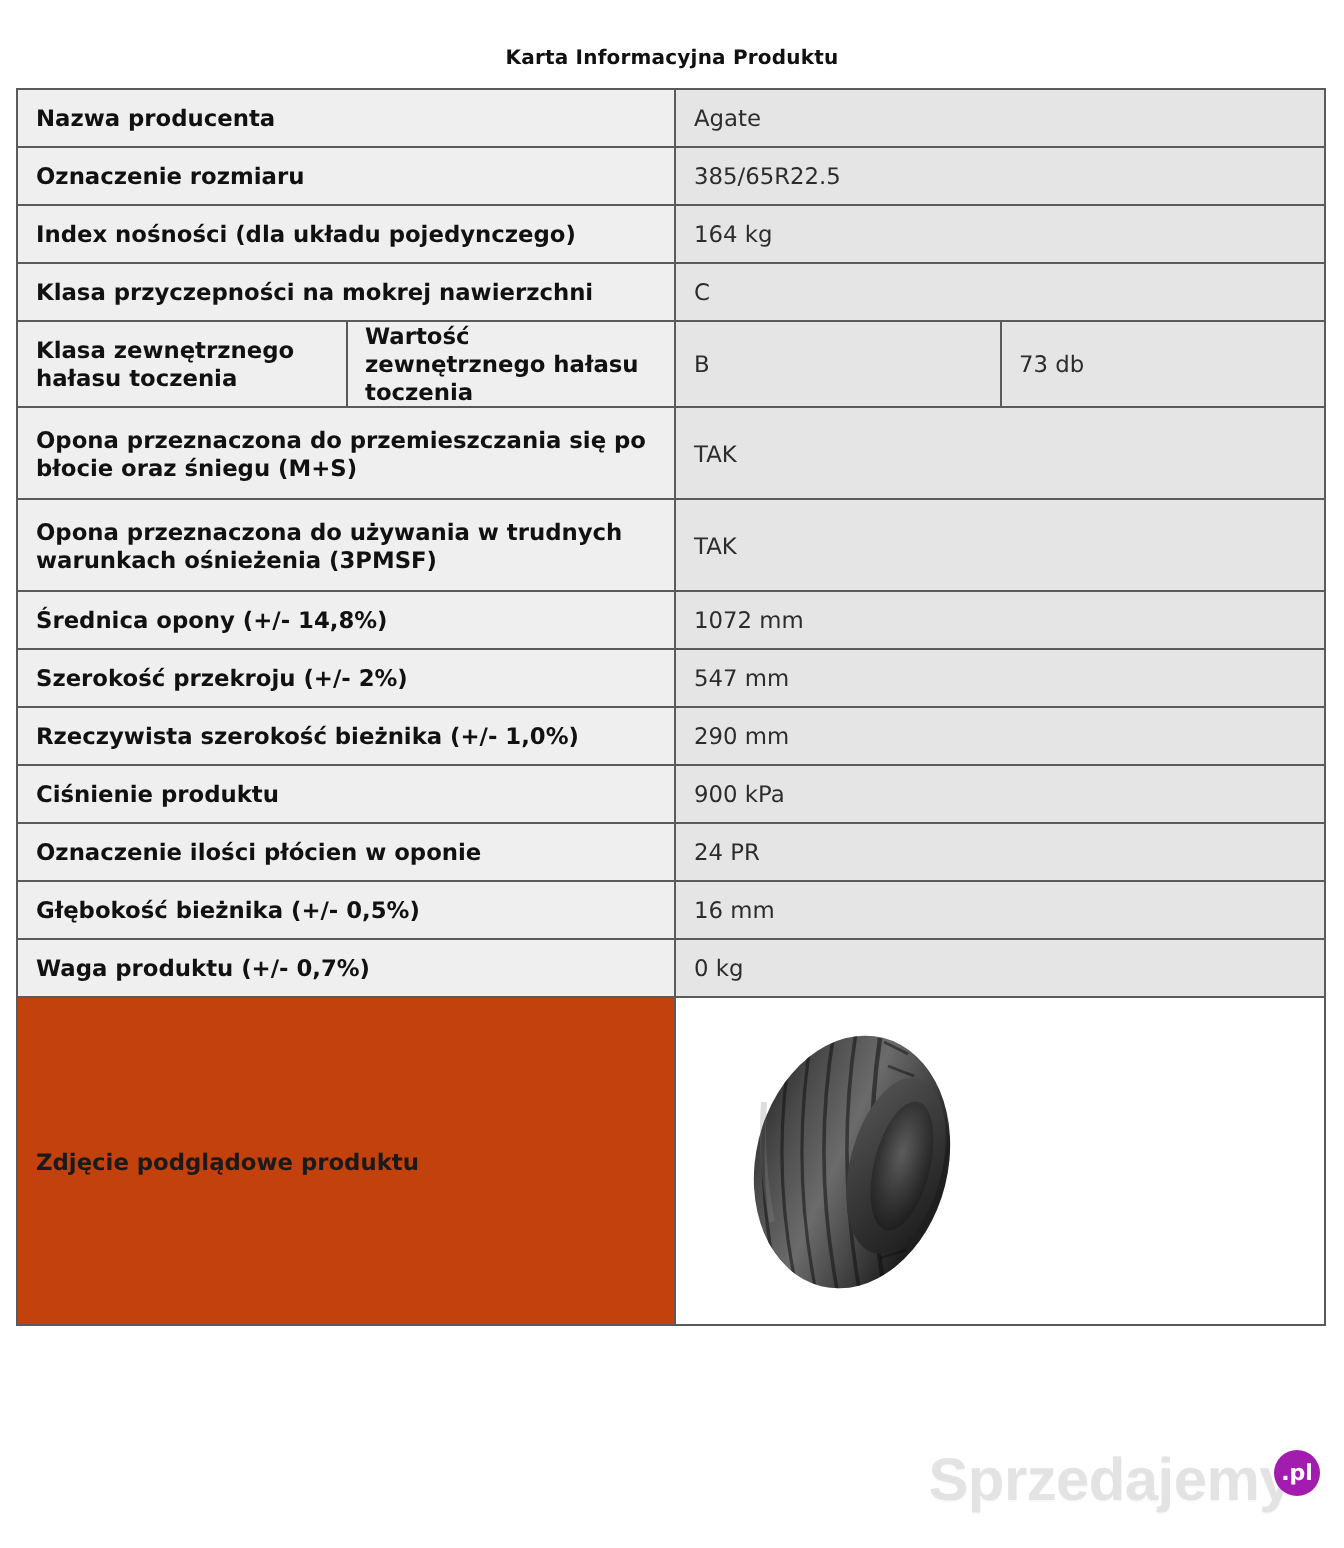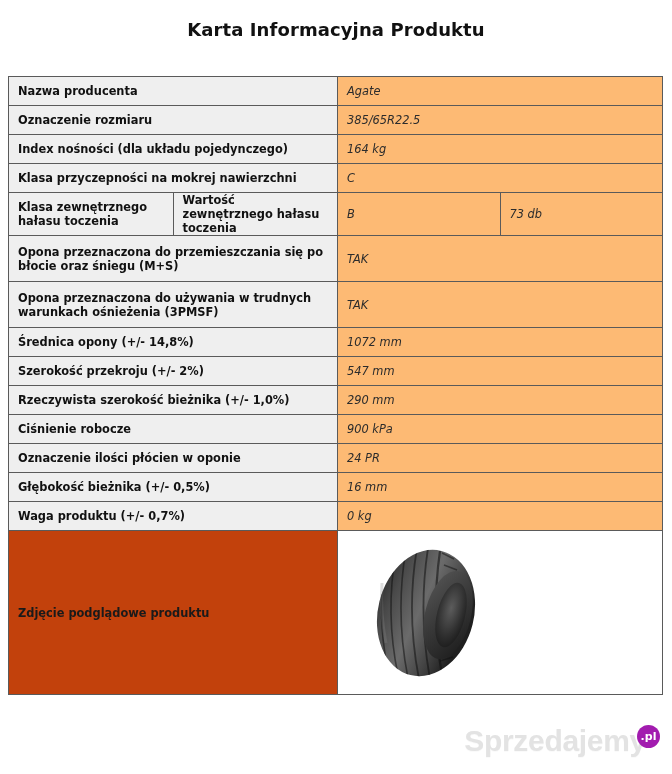--- a/index.html
+++ b/index.html
@@ -11,35 +11,35 @@
     width: 672px; height: 774px;
     position: relative;
     font-family: "DejaVu Sans", "Liberation Sans", sans-serif;
     color: #1a1a1a;
     overflow: hidden;
   }
 
   
   .page-title {
     text-align: center;
-    font-size: 18px;
+    font-size: 10px;
     font-weight: bold;
     color: #111111;
     letter-spacing: 0.1px;
     margin: 0;
     padding-top: 21px;
     padding-bottom: 0;
     line-height: 18px;
   }
 
   
   .spec-table-wrap {
     position: absolute;
     left: 8px;
-    top: 76px;
+    top: 44px;
     width: 655px;
   }
   table.spec-table {
     border-collapse: collapse;
     width: 655px;
     table-layout: fixed;
     border: 1px solid #5a5a5a;
   }
   table.spec-table td {
     border: 1px solid #5a5a5a;
@@ -48,24 +48,23 @@
     font-size: 11.4px;
     line-height: 14px;
     height: 29px;
   }
   td.label-cell {
     background: #efefef;
     font-weight: bold;
     color: #111111;
   }
   td.value-cell {
-    background: #fdba74;
+    background: #e5e5e5;
     font-weight: normal;
     color: #2c2c2c;
-    font-style: italic;
   }
   tr.tall-row td { height: 46px; }
   tr.noise-row td { height: 41px; }
 
   .lbl-txt, .val-txt { display: block; }
 
   
   tr.photo-row td {
     height: 163px;
     vertical-align: middle;
@@ -221,21 +220,21 @@
         <td class="label-cell" colspan="2">
           <span class="lbl-txt">Rzeczywista szerokość bieżnika (+/- 1,0%)</span>
         </td>
         <td class="value-cell" colspan="2">
           <span class="val-txt">290 mm</span>
         </td>
       </tr>
 
       <tr>
         <td class="label-cell" colspan="2">
-          <span class="lbl-txt">Ciśnienie robocze</span>
+          <span class="lbl-txt">Ciśnienie produktu</span>
         </td>
         <td class="value-cell" colspan="2">
           <span class="val-txt">900 kPa</span>
         </td>
       </tr>
 
       <tr>
         <td class="label-cell" colspan="2">
           <span class="lbl-txt">Oznaczenie ilości płócien w oponie</span>
         </td>

